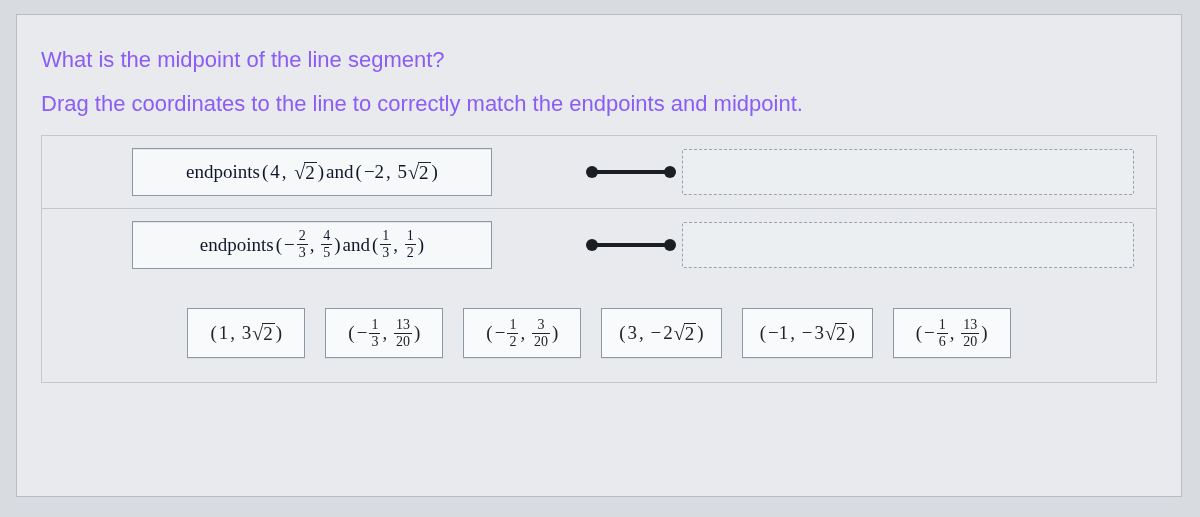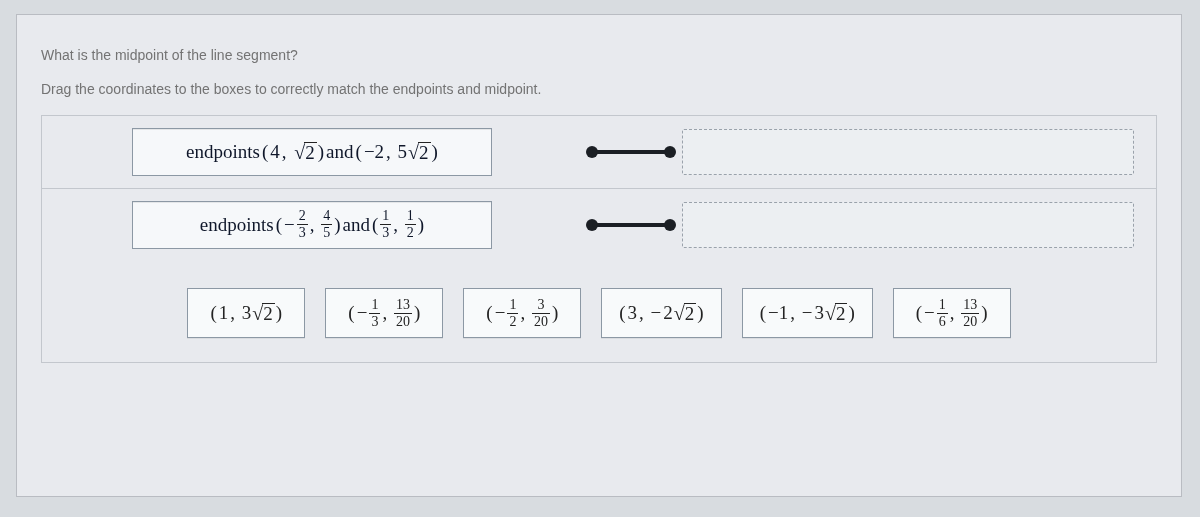--- a/index.html
+++ b/index.html
@@ -20,22 +20,22 @@
     right: 18px;
     bottom: 20px;
     background: #e8eaee;
     border: 1px solid #b9bcc2;
     padding: 0;
   }
   .question-area {
     padding: 32px 24px 16px 24px;
   }
   .question-line {
-    font-size: 14px;
-    color: #737373;
+    font-size: 22px;
+    color: #8b5cf6;
     margin: 0 0 18px 0;
   }
   .match-zone {
     margin-top: 18px;
     border: 1px solid #c3c7cd;
     padding: 0;
   }
   .match-row {
     display: flex;
     align-items: center;
@@ -135,21 +135,21 @@
   }
   .sqrt .rad { font-size: 20px; line-height: 0; margin-right: -1px; }
   .sqrt .arg { border-top: 1.3px solid #222; padding: 0 2px 0 1px; line-height: 1.05; }
 </style>
 </head>
 <body>
 
 <div class="outer-frame">
   <div class="question-area">
     <p class="question-line">What is the midpoint of the line segment?</p>
-    <p class="question-line">Drag the coordinates to the boxes to correctly match the endpoints and midpoint.</p>
+    <p class="question-line">Drag the coordinates to the line to correctly match the endpoints and midpoint.</p>
 
     <div class="match-zone">
 
       <div class="match-row">
         <div class="endpoint-box">
           <span class="math">
             <span class="g">endpoints </span>
             <span class="g">(</span>
             <span class="g">4</span>
             <span class="g">,&nbsp;</span>

